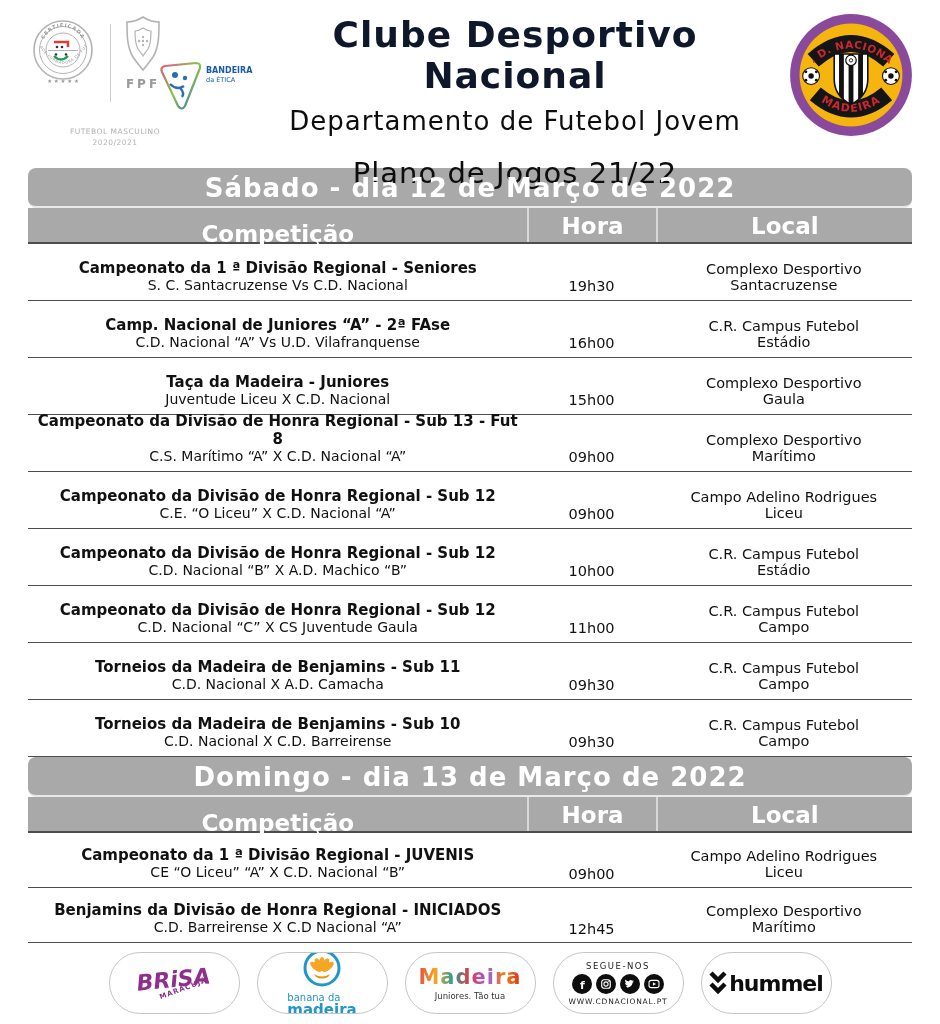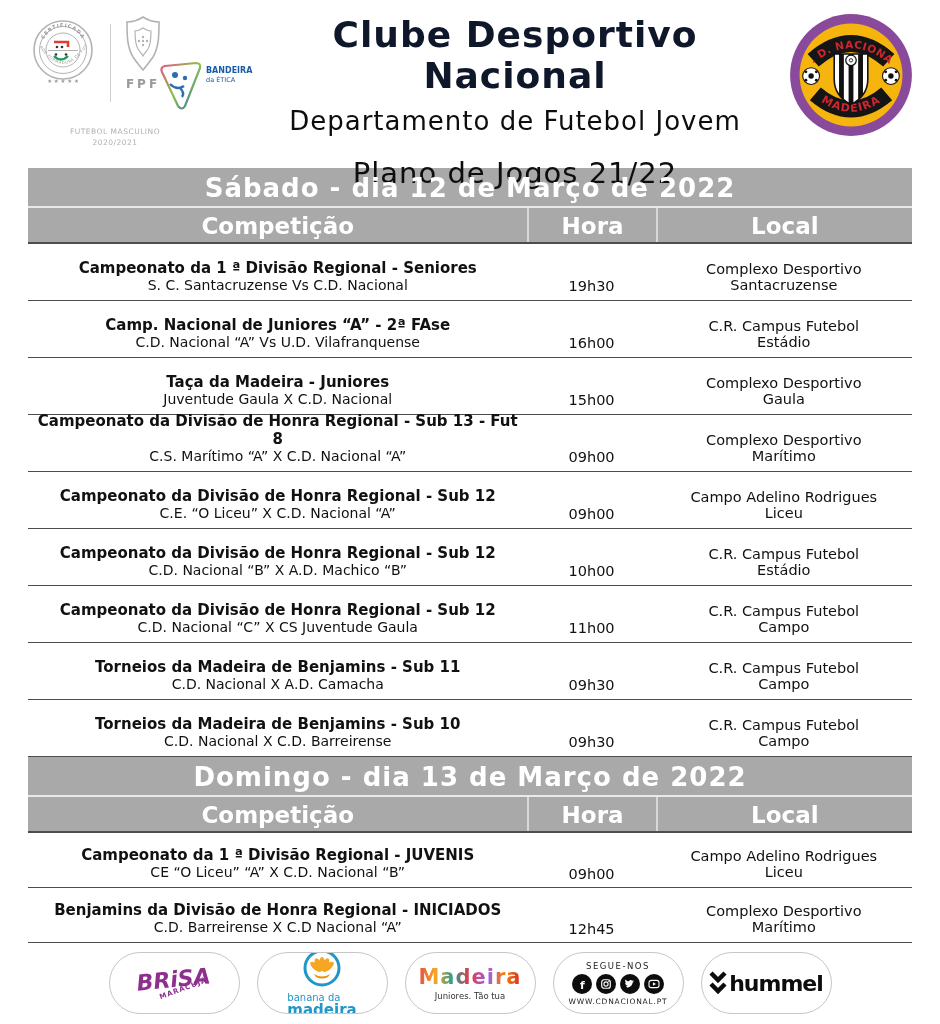--- a/index.html
+++ b/index.html
@@ -18,23 +18,23 @@
 
   .titles { flex:1; text-align:center; padding-top:6px; }
   .title-main { font-size:36px; font-weight:bold; letter-spacing:1px; color:#0f172a; }
   .title-sub { font-size:26px; font-weight:normal; letter-spacing:1px; margin-top:10px; color:#0d0d0d; }
   .title-plan { font-size:29px; font-weight:normal; letter-spacing:1px; margin-top:20px; color:#0d0d0d; }
 
   .crest-wrap { flex:none; width:140px; display:flex; justify-content:flex-end; padding-top:4px; }
 
   
   .gtable { width:884px; margin-left:28px; }
-  .banner { background:#a9a9a9; color:#fff; text-align:center; font-weight:bold; font-size:26px; letter-spacing:1px; height:40px; line-height:40px; border-bottom:2px solid rgba(255,255,255,0.75); }
+  .banner { background:#a9a9a9; color:#fff; text-align:center; font-weight:bold; font-size:26px; letter-spacing:1px; height:40px; line-height:40px; border-bottom:2px solid rgba(255,255,255,0.75);border-radius:8px; }
   .thead { display:flex; background:#a9a9a9; color:#fff; font-weight:bold; font-size:23px; height:36px; line-height:36px; border-bottom:2px solid #4d4d4d; text-align:center; }
-  .col-comp { width:56.5%; }
+  .col-comp { width:56.5%;margin-top:8px; }
   .col-hora { width:14.5%; border-left:2px solid rgba(255,255,255,0.55); }
   .col-local { width:29%; border-left:2px solid rgba(255,255,255,0.55); }
   .row { display:flex; border-bottom:1px solid #4d4d4d; height:57px; text-align:center; }
   .t-sun .row { height:55px; }
   .cell { display:flex; flex-direction:column; justify-content:flex-end; padding:7px 4px; }
   .cell.comp { width:56.5%; }
   .cell.hora { width:14.5%; justify-content:center; font-size:14.5px;margin-top:28px; }
   .cell.local { width:29%; font-size:14.5px; }
   .comp-name { font-weight:bold; font-size:15px; }
   .comp-match { font-size:14px; }
@@ -208,21 +208,21 @@
         </div>
       <div class="cell hora">16h00</div>
       <div class="cell local">
           <div>C.R. Campus Futebol</div>
           <div>Estádio</div>
         </div>
     </div>
     <div class="row">
       <div class="cell comp">
           <div class="comp-name">Taça da Madeira - Juniores</div>
-          <div class="comp-match">Juventude Gaula X C.D. Nacional</div>
+          <div class="comp-match">Juventude Liceu X C.D. Nacional</div>
         </div>
       <div class="cell hora">15h00</div>
       <div class="cell local">
           <div>Complexo Desportivo</div>
           <div>Gaula</div>
         </div>
     </div>
     <div class="row">
       <div class="cell comp">
           <div class="comp-name">Campeonato da Divisão de Honra Regional - Sub 13 - Fut 8</div>

